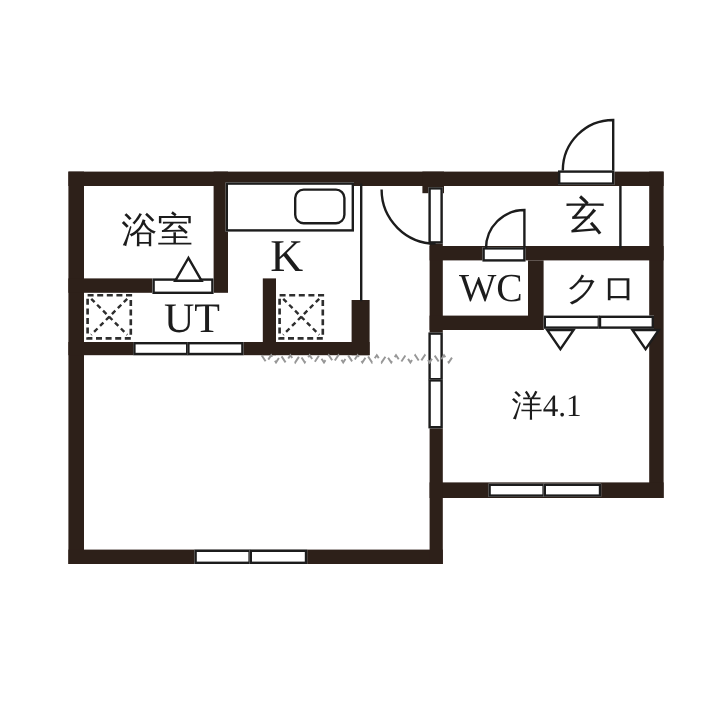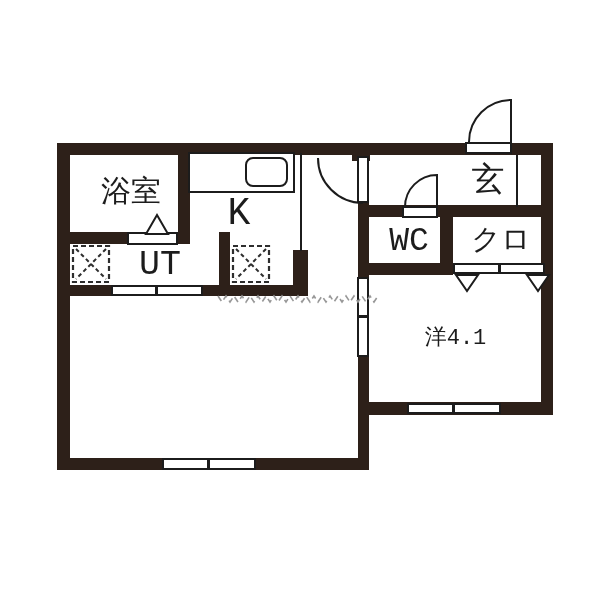--- a/index.html
+++ b/index.html
@@ -1,21 +1,21 @@
 <!DOCTYPE html>
 <html style="--wall: #2d2019; --line: #1c1c1c; --text: #1c1c1c; --hatch: #979797; --bg: #ffffff;"><head>
 <meta charset="utf-8">
 <style>
   :root{
     --wall:#2d2019; --line:#1c1c1c; --text:#1c1c1c; --hatch:#979797; --bg:#ffffff;
   }
   html,body{margin:0;padding:0;background:var(--bg);}
   #plan{
     position:relative; width:600px; height:600px; background:var(--bg);
-    font-family:Liberation Mono, monospace; overflow:hidden;text-align:right;
+    font-family:Liberation Serif, serif; overflow:hidden;text-align:right;
   }
   .wall{position:absolute; background:var(--wall);}
   .thinline{position:absolute; background:var(--line);}
   .panel{
     position:absolute; background:#ffffff; border:2px solid var(--line);
     box-sizing:border-box;
   }
   .counter{
     position:absolute; background:#ffffff; border:2px solid var(--line);
     box-sizing:border-box;
@@ -104,15 +104,15 @@
       <line x1="266" y1="249" x2="236" y2="279" stroke="#2e2e2e" stroke-width="2" stroke-dasharray="4 3"></line>
     </g>
   </svg>
 
   <div class="label" style="left:88px;top:176px;width:86px;height:34px;font-size:30px">浴室</div>
   <div class="label" style="left:213px;top:192px;width:52px;height:44px;font-size:38px">K</div>
   <div class="label" style="left:462px;top:162px;width:52px;height:38px;font-size:33px">玄</div>
   <div class="label" style="left:468px;top:224px;width:66px;height:34px;font-size:29px">クロ</div>
   <div class="label" style="left:375px;top:222px;width:68px;height:38px;font-size:33px">WC</div>
   <div class="label" style="left:132px;top:245px;width:56px;height:40px;font-size:35px">UT</div>
-  <div class="label" style="left:408px;top:319px;width:95px;height:40px;font-size:22px">洋4.1</div>
+  <div class="label" style="left:408px;top:319px;width:95px;height:40px;font-size:26px">洋4.1</div>
 
 </div>
 
 </body></html>

